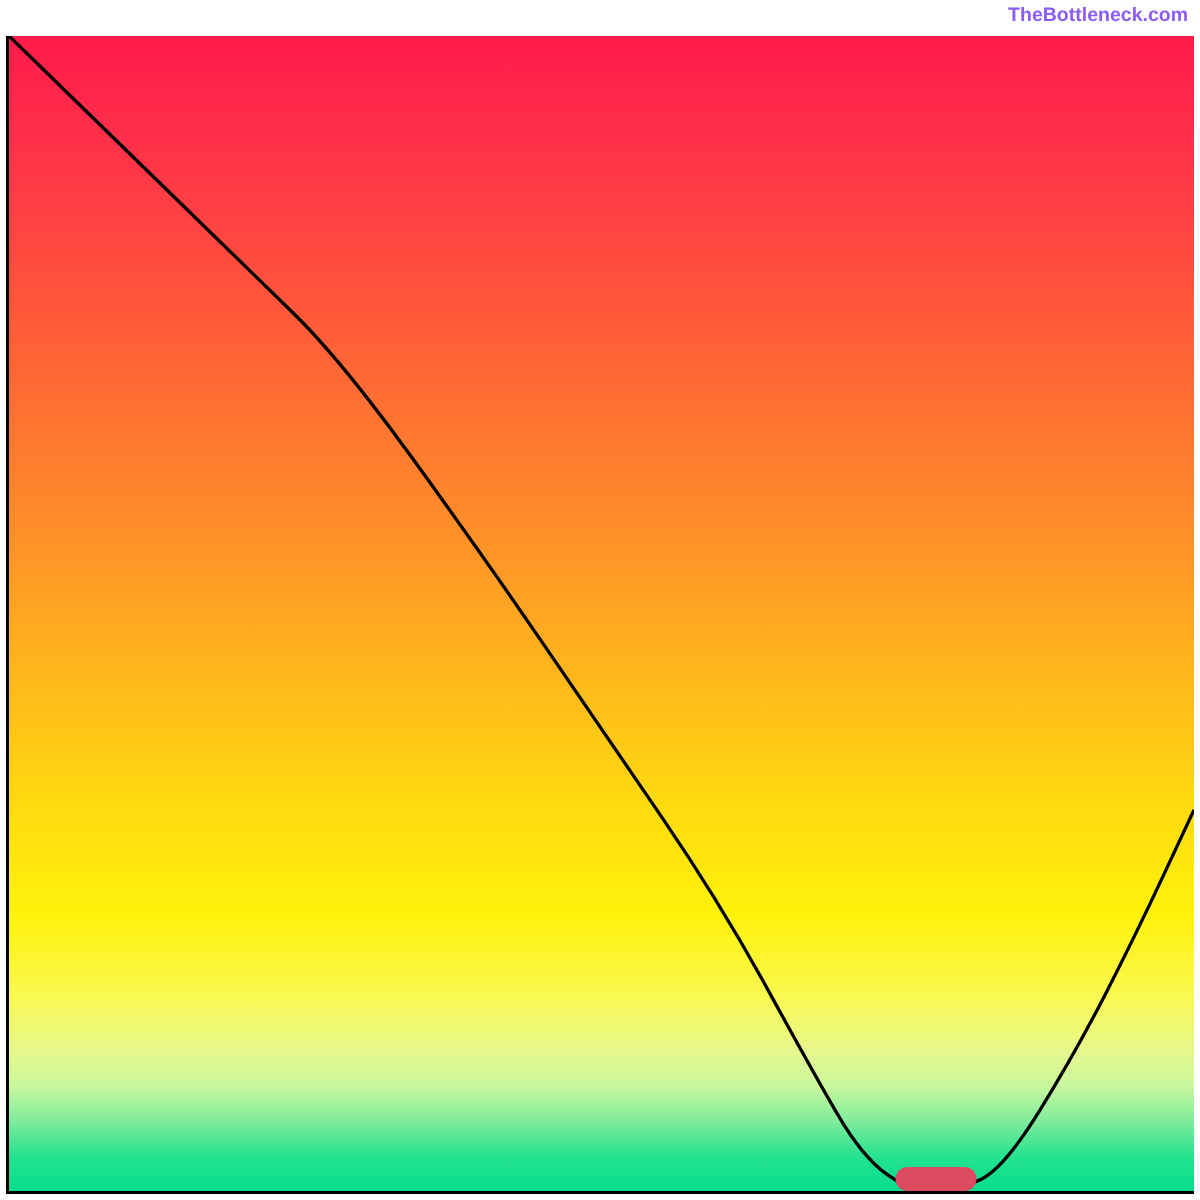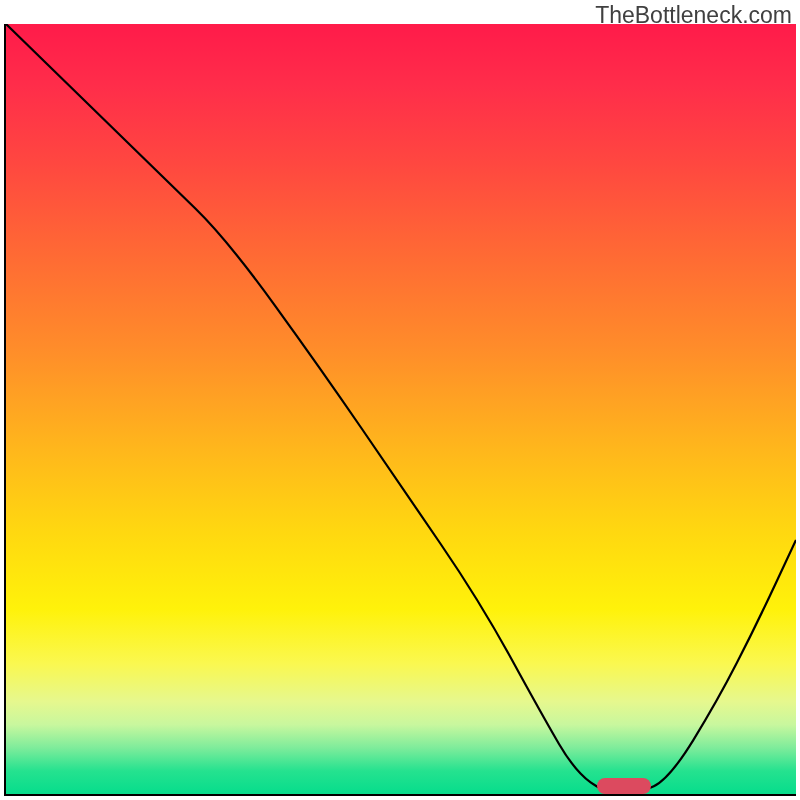--- a/index.html
+++ b/index.html
@@ -8,23 +8,23 @@
     height: 800px;
     background: #ffffff;
     font-family: Arial, sans-serif;
     position: relative;
     overflow: hidden;
   }
   .watermark {
     position: absolute;
     top: 2px;
     right: 8px;
-    color: #404040;
-    font-size: 23px;
-    font-weight: 400;
+    color: #8b5cf6;
+    font-size: 13px;
+    font-weight: 700;
     z-index: 10;
   }
   .chart-area {
     position: absolute;
     top: 24px;
     left: 4px;
     width: 792px;
     height: 772px;
     border-left: 2px solid #000;
     border-bottom: 2px solid #000;

